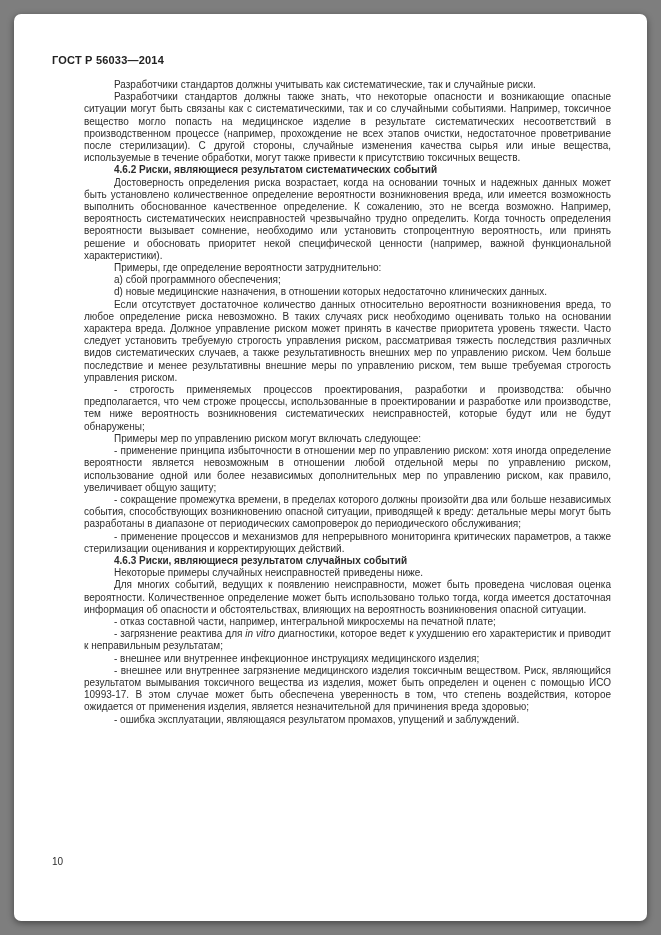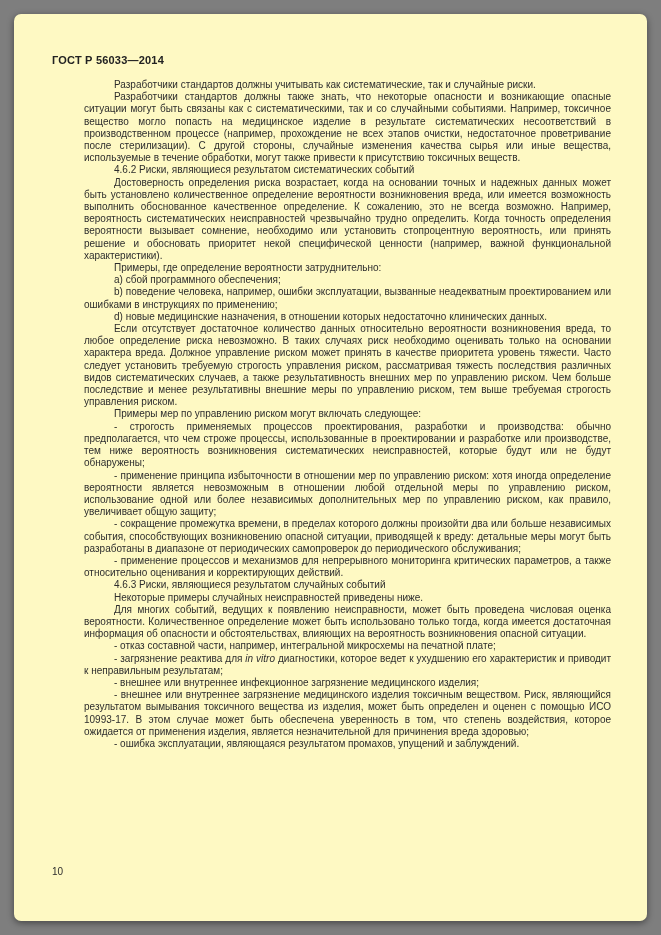--- a/index.html
+++ b/index.html
@@ -11,79 +11,78 @@
   }
   .canvas {
     width: 661px;
     height: 935px;
     padding-top: 14px;
   }
   .page {
     width: 633px;
     height: 907px;
     margin: 0 auto;
-    background: #fef9c3;
+    background: #ffffff;
     border-radius: 7px;
     box-shadow: 0 2px 7px rgba(0,0,0,0.45);
     padding: 40px 36px 0 38px;
     position: relative;
   }
   .doc-header {
     font-weight: bold;
     font-size: 11px;
     color: #222222;
     margin-bottom: 13px;
     letter-spacing: 0.2px;
   }
   .content {
     font-size: 10px;
     line-height: 12.2px;
     color: #2d2d2d;
     text-align: justify;
     margin-left: 32px;
   }
   .para { text-indent: 30px; }
-  .bold { font-weight: normal; }
+  .bold { font-weight: bold; }
   em { }
   .page-number {
     position: absolute;
     left: 38px;
-    bottom: 44px;
+    bottom: 54px;
     font-size: 10px;
     color: #2d2d2d;
   }
 </style>
 </head>
 <body>
 
 <div class="canvas">
   <div class="page">
 
     <div class="doc-header">ГОСТ Р 56033—2014</div>
 
     <div class="content">
       <p class="para">Разработчики стандартов должны учитывать как систематические, так и случайные риски.</p>
       <p class="para">Разработчики стандартов должны также знать, что некоторые опасности и возникающие опасные ситуации могут быть связаны как с систематическими, так и со случайными событиями. Например, токсичное вещество могло попасть на медицинское изделие в результате систематических несоответствий в производственном процессе (например, прохождение не всех этапов очистки, недостаточное проветривание после стерилизации). С другой стороны, случайные изменения качества сырья или иные вещества, используемые в течение обработки, могут также привести к присутствию токсичных веществ.</p>
       <p class="para bold">4.6.2 Риски, являющиеся результатом систематических событий</p>
       <p class="para">Достоверность определения риска возрастает, когда на основании точных и надежных данных может быть установлено количественное определение вероятности возникновения вреда, или имеется возможность выполнить обоснованное качественное определение. К сожалению, это не всегда возможно. Например, вероятность систематических неисправностей чрезвычайно трудно определить. Когда точность определения вероятности вызывает сомнение, необходимо или установить стопроцентную вероятность, или принять решение и обосновать приоритет некой специфической ценности (например, важной функциональной характеристики).</p>
       <p class="para">Примеры, где определение вероятности затруднительно:</p>
       <p class="para">a) сбой программного обеспечения;</p>
-      <p class="para">b) поведение человека, например, ошибки эксплуатации, вызванные неадекватным проектированием или ошибками в инструкциях по применению;</p>
       <p class="para">d) новые медицинские назначения, в отношении которых недостаточно клинических данных.</p>
       <p class="para">Если отсутствует достаточное количество данных относительно вероятности возникновения вреда, то любое определение риска невозможно. В таких случаях риск необходимо оценивать только на основании характера вреда. Должное управление риском может принять в качестве приоритета уровень тяжести. Часто следует установить требуемую строгость управления риском, рассматривая тяжесть последствия различных видов систематических случаев, а также результативность внешних мер по управлению риском. Чем больше последствие и менее результативны внешние меры по управлению риском, тем выше требуемая строгость управления риском.</p>
+      <p class="para">- строгость применяемых процессов проектирования, разработки и производства: обычно предполагается, что чем строже процессы, использованные в проектировании и разработке или производстве, тем ниже вероятность возникновения систематических неисправностей, которые будут или не будут обнаружены;</p>
       <p class="para">Примеры мер по управлению риском могут включать следующее:</p>
-      <p class="para">- строгость применяемых процессов проектирования, разработки и производства: обычно предполагается, что чем строже процессы, использованные в проектировании и разработке или производстве, тем ниже вероятность возникновения систематических неисправностей, которые будут или не будут обнаружены;</p>
       <p class="para">- применение принципа избыточности в отношении мер по управлению риском: хотя иногда определение вероятности является невозможным в отношении любой отдельной меры по управлению риском, использование одной или более независимых дополнительных мер по управлению риском, как правило, увеличивает общую защиту;</p>
       <p class="para">- сокращение промежутка времени, в пределах которого должны произойти два или больше независимых события, способствующих возникновению опасной ситуации, приводящей к вреду: детальные меры могут быть разработаны в диапазоне от периодических самопроверок до периодического обслуживания;</p>
-      <p class="para">- применение процессов и механизмов для непрерывного мониторинга критических параметров, а также относительно оценивания и корректирующих действий.</p>
+      <p class="para">- применение процессов и механизмов для непрерывного мониторинга критических параметров, а также стерилизации оценивания и корректирующих действий.</p>
       <p class="para bold">4.6.3  Риски, являющиеся результатом случайных событий</p>
       <p class="para">Некоторые примеры случайных неисправностей приведены ниже.</p>
       <p class="para">Для многих событий, ведущих к появлению неисправности, может быть проведена числовая оценка вероятности. Количественное определение может быть использовано только тогда, когда имеется достаточная информация об опасности и обстоятельствах, влияющих на вероятность возникновения опасной ситуации.</p>
       <p class="para">- отказ составной части, например, интегральной микросхемы на печатной плате;</p>
       <p class="para"><span>- загрязнение реактива для </span><em>in vitro</em><span> диагностики, которое ведет к ухудшению его характеристик и приводит к неправильным результатам;</span></p>
-      <p class="para">- внешнее или внутреннее инфекционное загрязнение медицинского изделия;</p>
+      <p class="para">- внешнее или внутреннее инфекционное инструкциях медицинского изделия;</p>
       <p class="para">- внешнее или внутреннее загрязнение медицинского изделия токсичным веществом. Риск, являющийся результатом вымывания токсичного вещества из изделия, может быть определен и оценен с помощью ИСО 10993-17. В этом случае может быть обеспечена уверенность в том, что степень воздействия, которое ожидается от применения изделия, является незначительной для причинения вреда здоровью;</p>
       <p class="para">- ошибка эксплуатации, являющаяся результатом промахов, упущений и заблуждений.</p>
     </div>
 
     <div class="page-number">10</div>
   </div>
 </div>
 
 </body></html>

